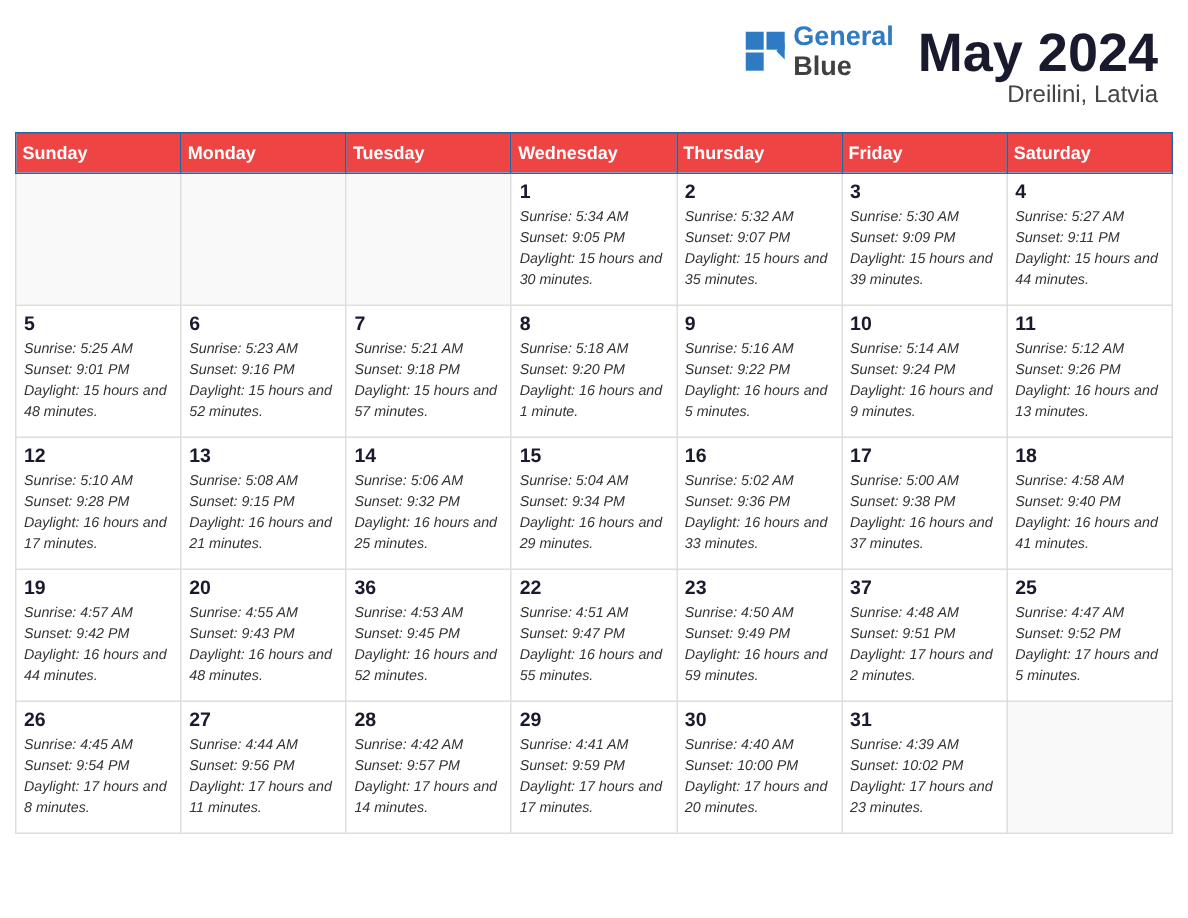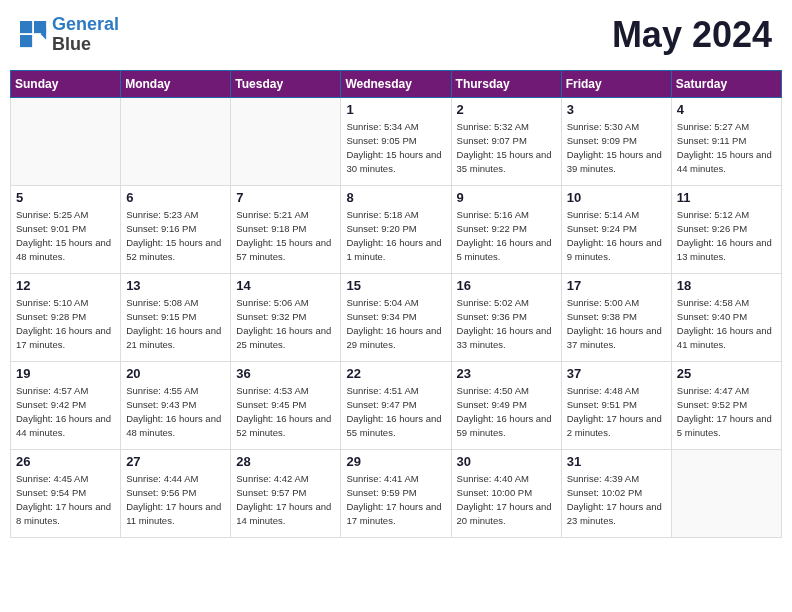--- a/index.html
+++ b/index.html
@@ -5,21 +5,21 @@
     * { box-sizing: border-box; margin: 0; padding: 0; }
     body {
       font-family: Arial, sans-serif;
       background: #fff;
       width: 792px;
       min-height: 612px;
       padding: 10px;
     }
     .header {
       display: flex;
-      justify-content: space-between;
+      justify-content: flex-end;
       align-items: flex-start;
       margin-bottom: 10px;
       padding: 5px 10px;
     }
     .logo {
       display: flex;
       align-items: center;
       gap: 4px;
     }
     .logo-text {
@@ -48,21 +48,21 @@
     .location {
       font-size: 16px;
       color: #444;
     }
     .calendar {
       width: 100%;
       border-collapse: collapse;
       border: 1px solid #ccc;
     }
     .calendar th {
-      background: #701a75;
+      background: #ef4444;
       color: #fff;
       font-size: 12px;
       font-weight: bold;
       padding: 6px 4px;
       text-align: left;
       border: 1px solid #2266a8;
     }
     .calendar td {
       vertical-align: top;
       padding: 4px 5px;
@@ -80,20 +80,21 @@
       font-size: 13px;
       font-weight: bold;
       color: #1a1a2e;
       display: block;
       margin-bottom: 3px;
     }
     .day-info {
       font-size: 9.5px;
       line-height: 1.5;
       color: #333;
+      font-style: italic;
     }
     tr.week-row td {
       height: 88px;
     }
   </style>
 </head>
 <body>
 
 <div class="header">
   <div class="logo">
@@ -105,20 +106,21 @@
     </svg>
     <div>
       <div class="logo-text">
         <span>General</span><br>
         <span style="color:#404040">Blue</span>
       </div>
     </div>
   </div>
   <div class="title-block">
     <div class="month-title">May 2024</div>
+    <div class="location">Dreilini, Latvia</div>
   </div>
 </div>
 
 <table class="calendar">
   <thead>
     <tr>
     <th>Sunday</th>
         <th>Monday</th>
         <th>Tuesday</th>
         <th>Wednesday</th>

